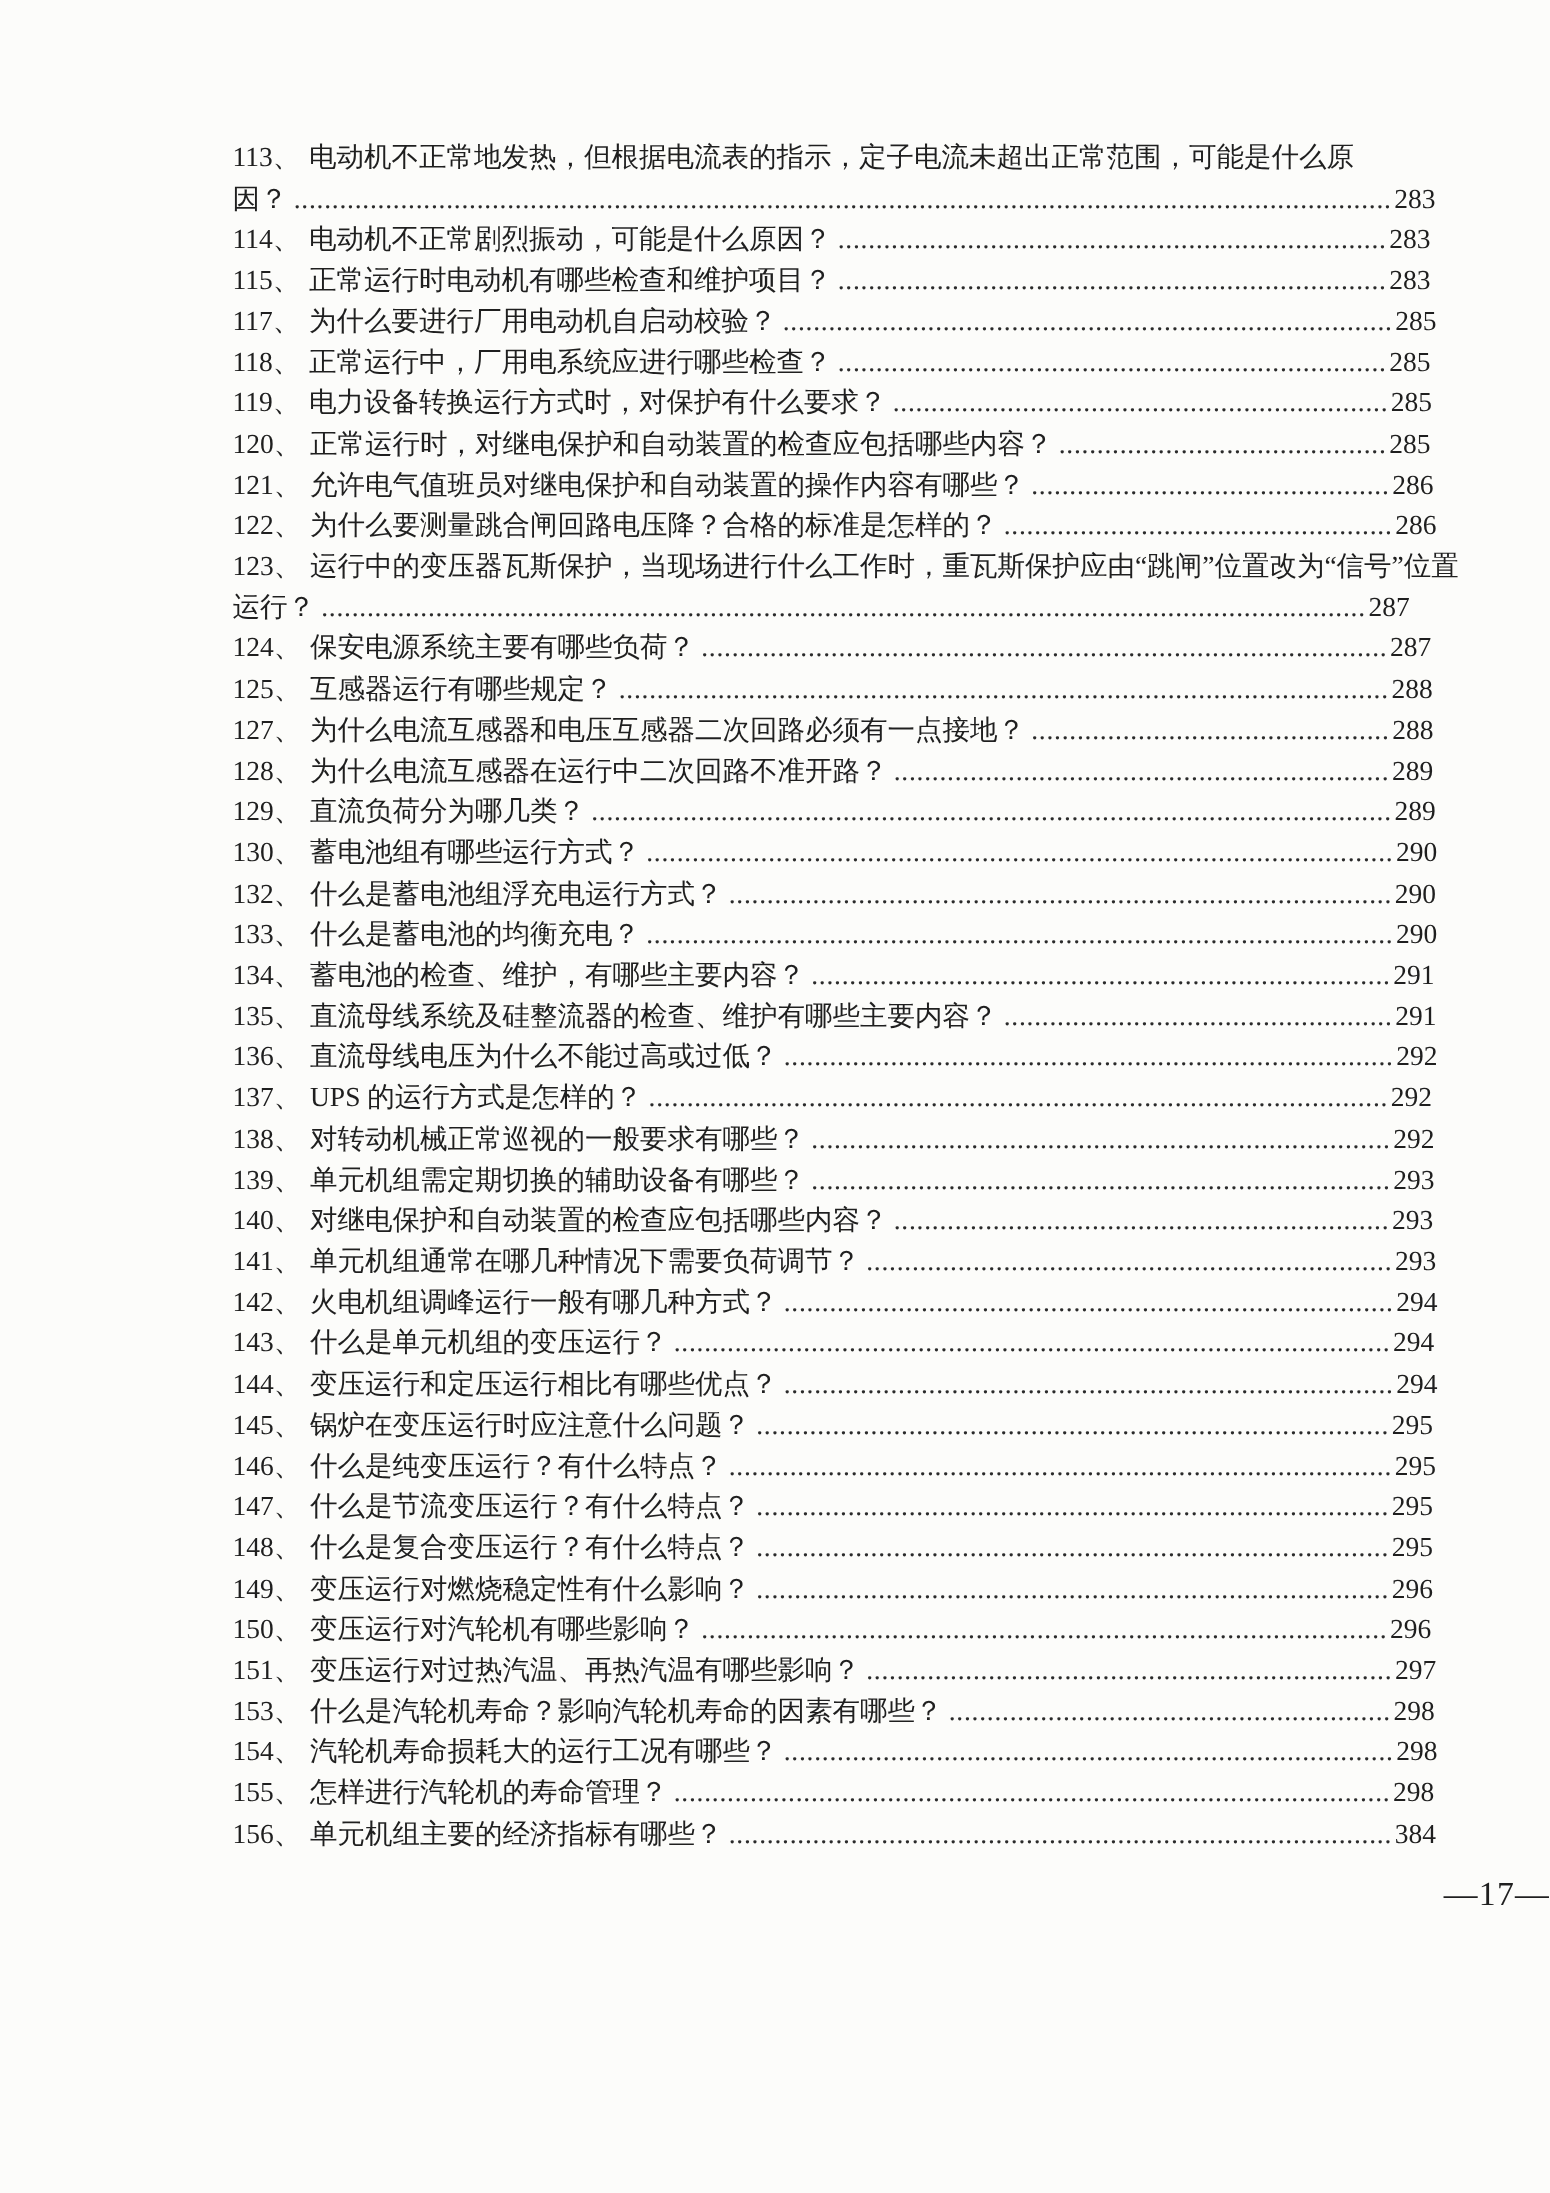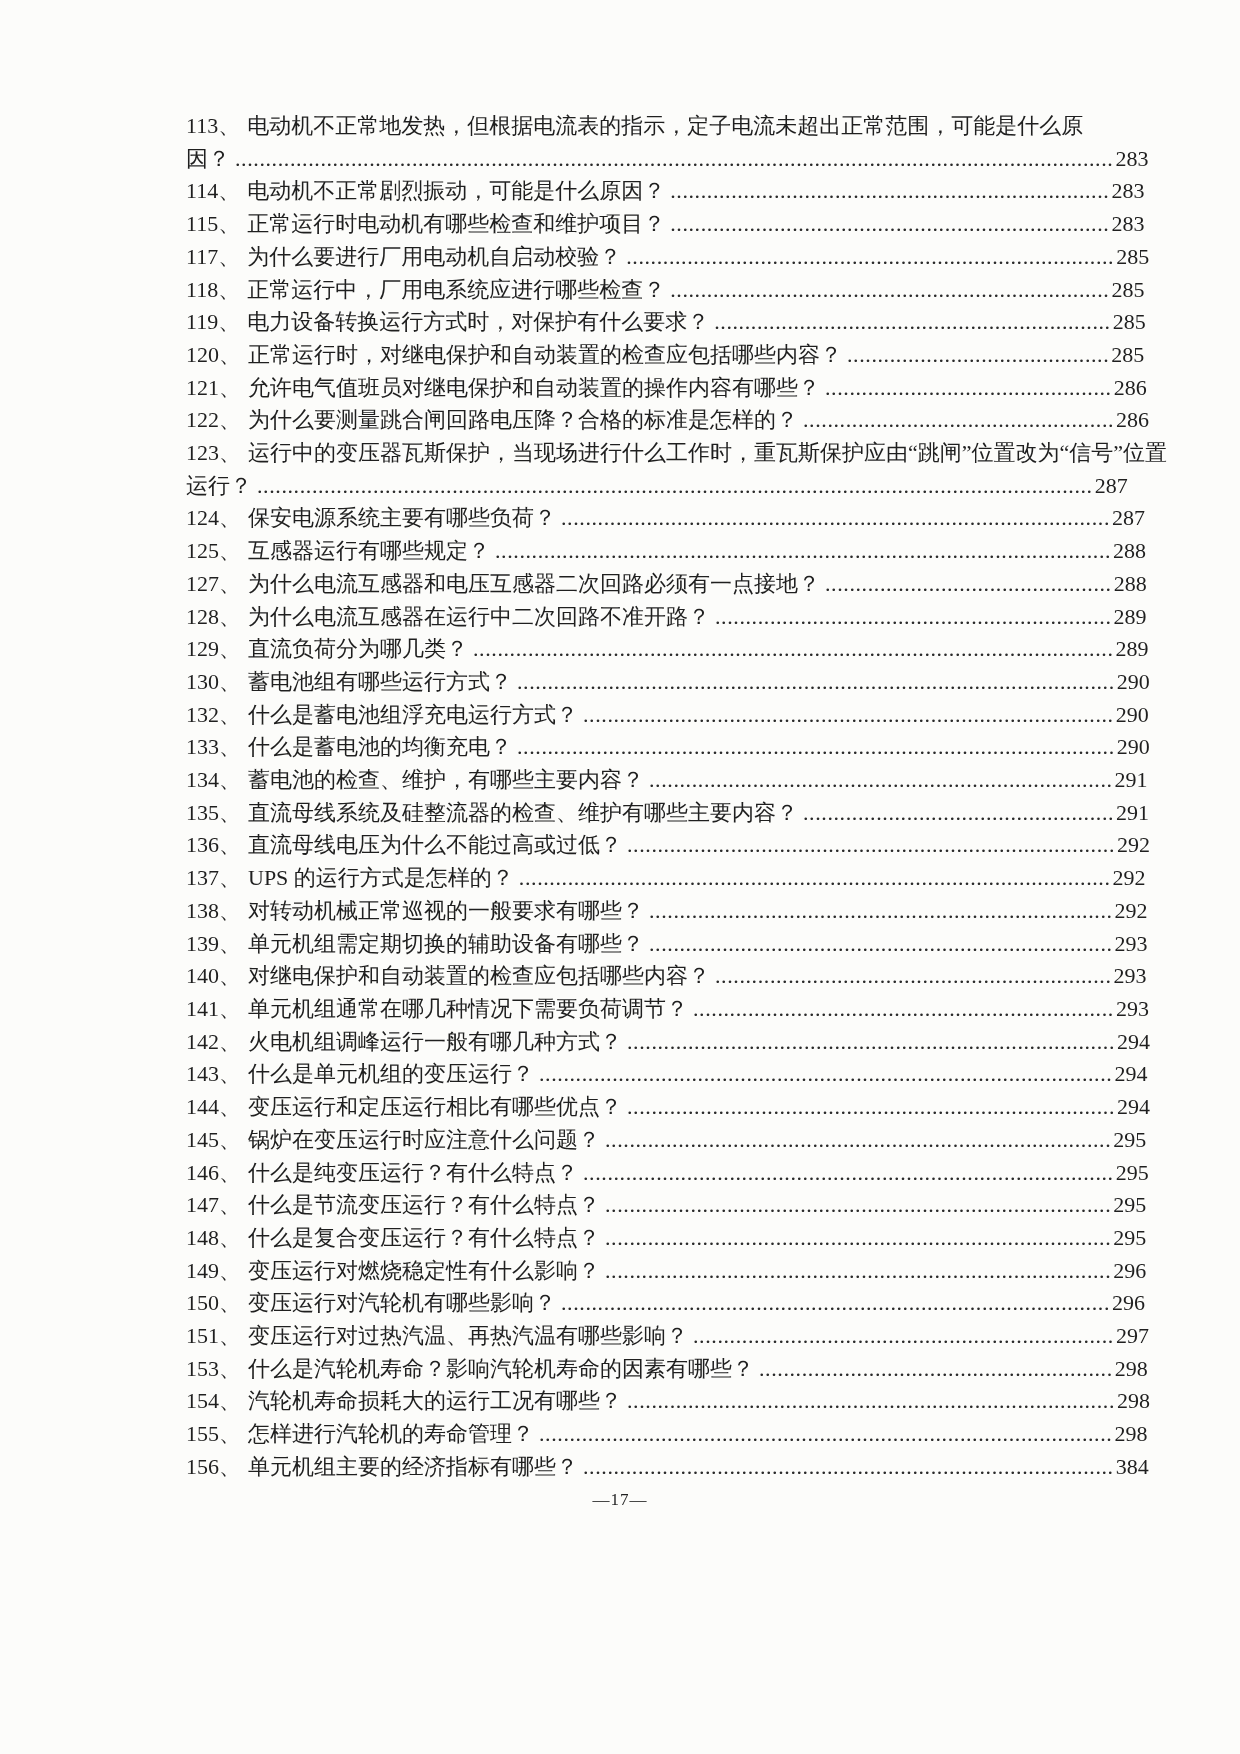--- a/index.html
+++ b/index.html
@@ -29,23 +29,24 @@
   .title { }
   .dots {
     margin-left: 5px;
     letter-spacing: 0.6px;
     color: #2a2a2a;
     word-break: break-all;
   }
   .page-no { margin-left: 2px; white-space: nowrap; }
   .footer {
     width: 100%;
-    text-align: center;
-    font-size: 17px;
+    text-align: right;
+    font-size: 27px;
     line-height: 32px;
+    margin-top: 15px;
     letter-spacing: 1px;
   }
 </style>
 </head>
 <body>
 
 <div class="page">
   <div class="toc">
   <div class="entry"><span class="num">113、</span><span class="title">电动机不正常地发热，但根据电流表的指示，定子电流未超出正常范围，可能是什么原因？</span><span class="dots">................................................................................................................................................</span><span class="page-no">283</span></div>
 

